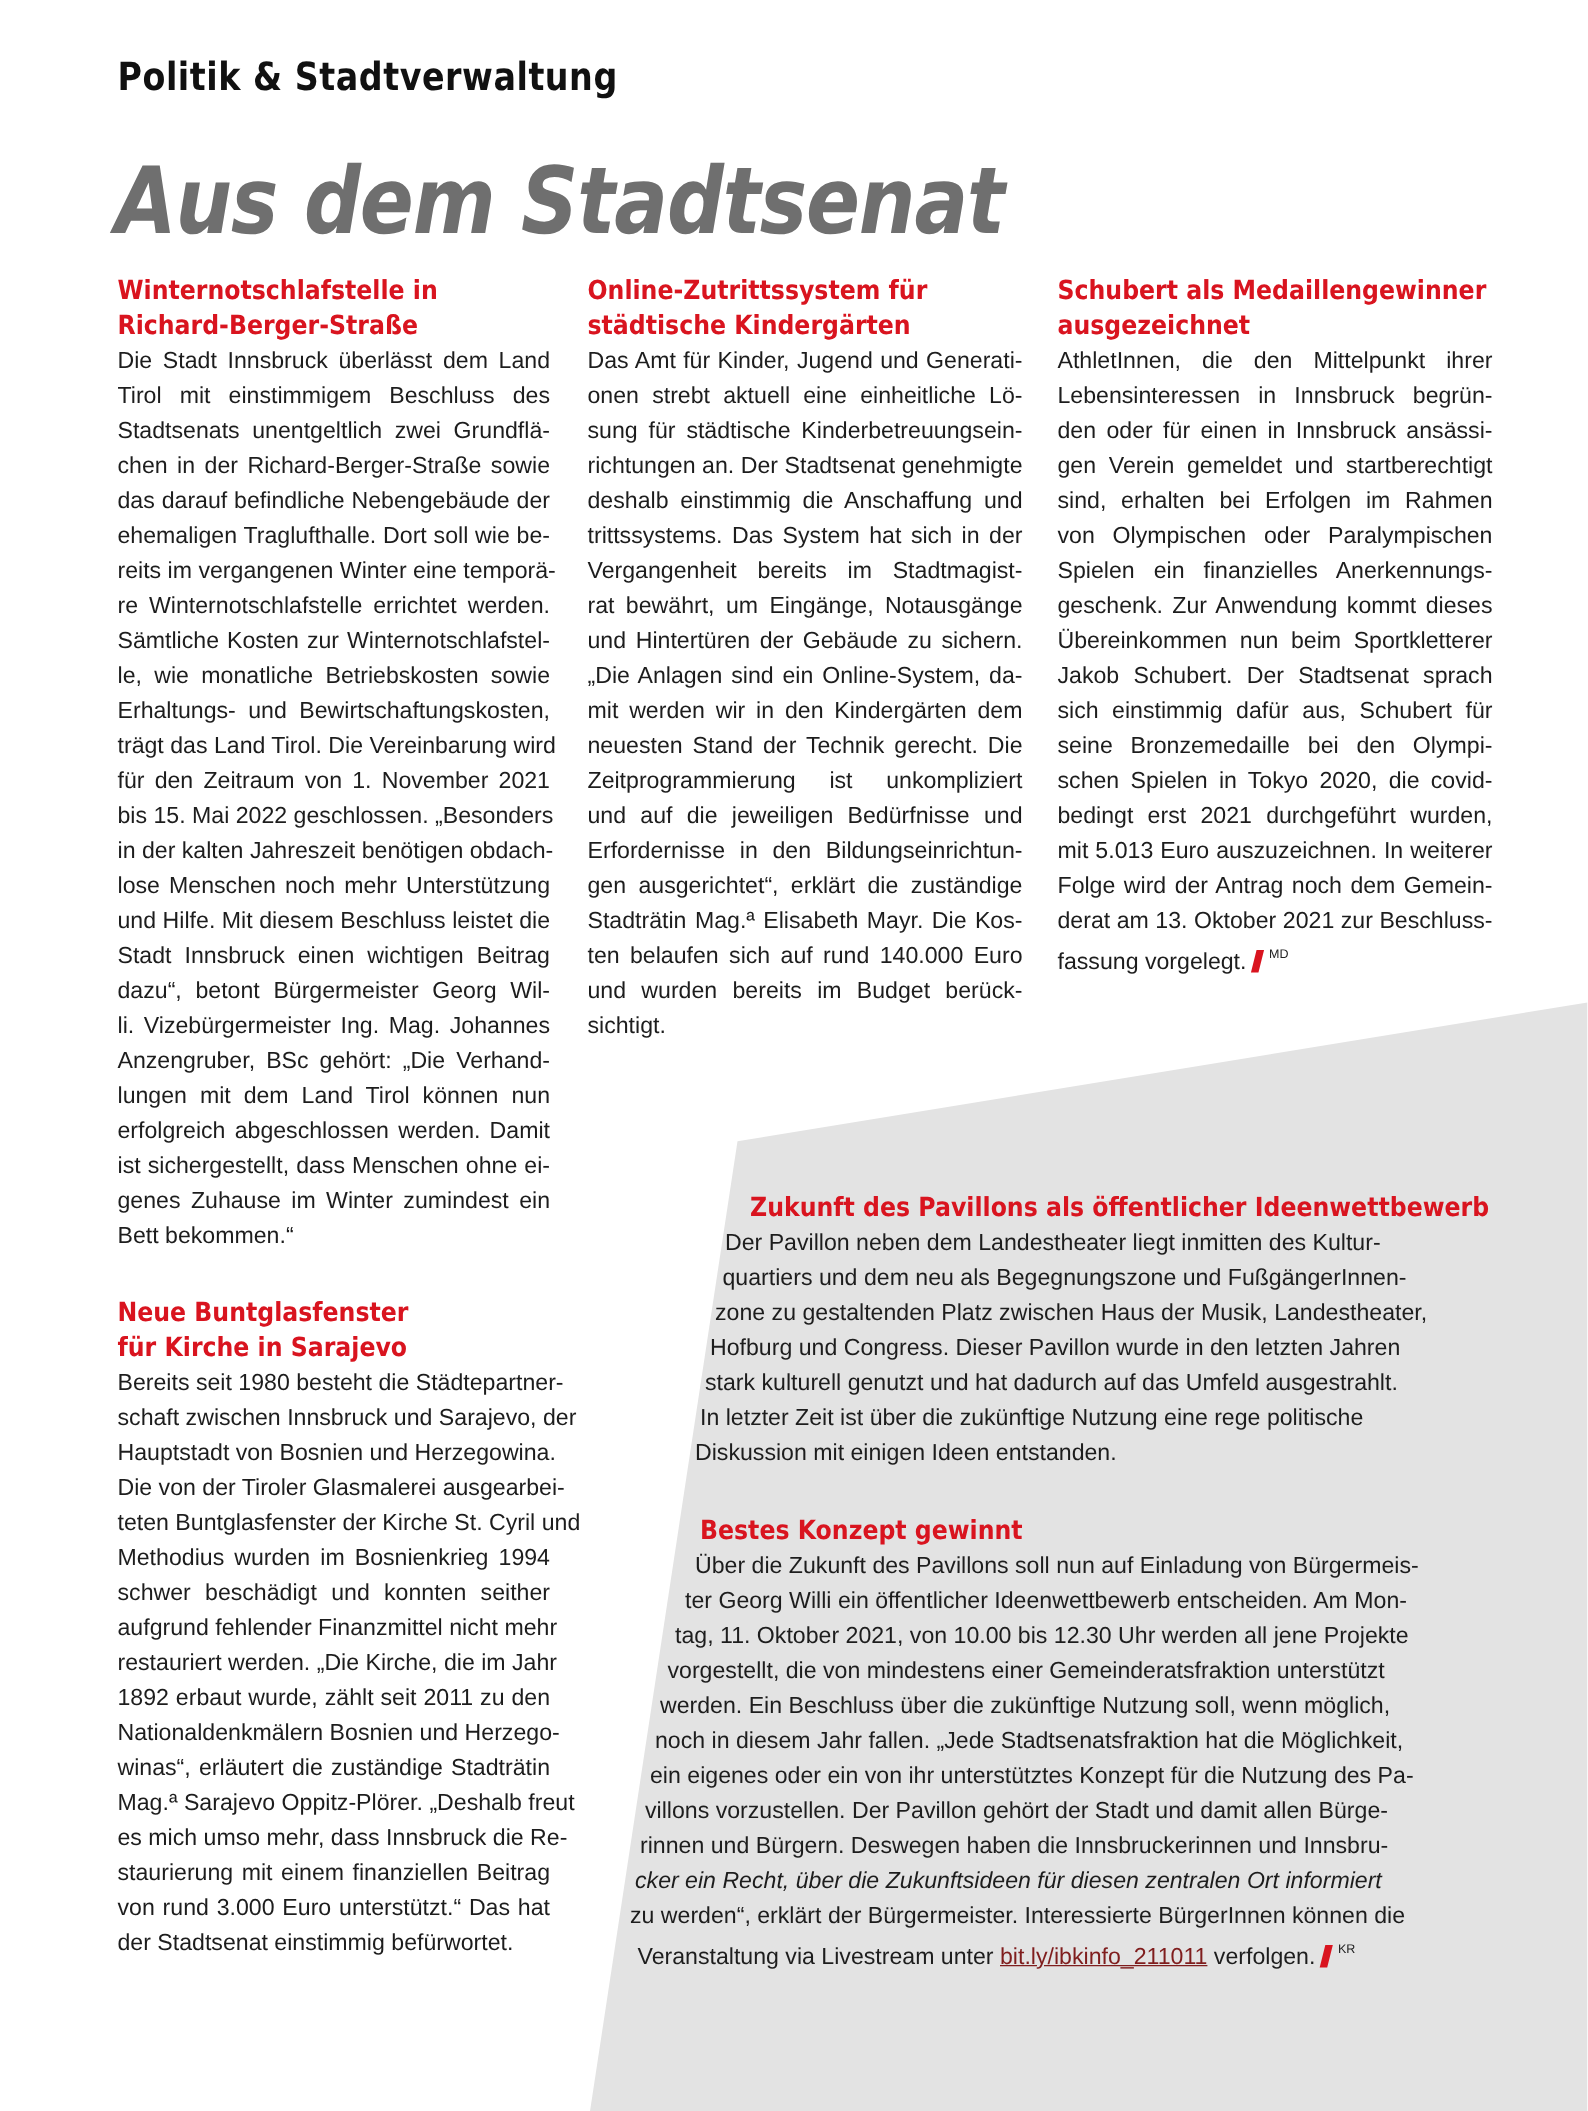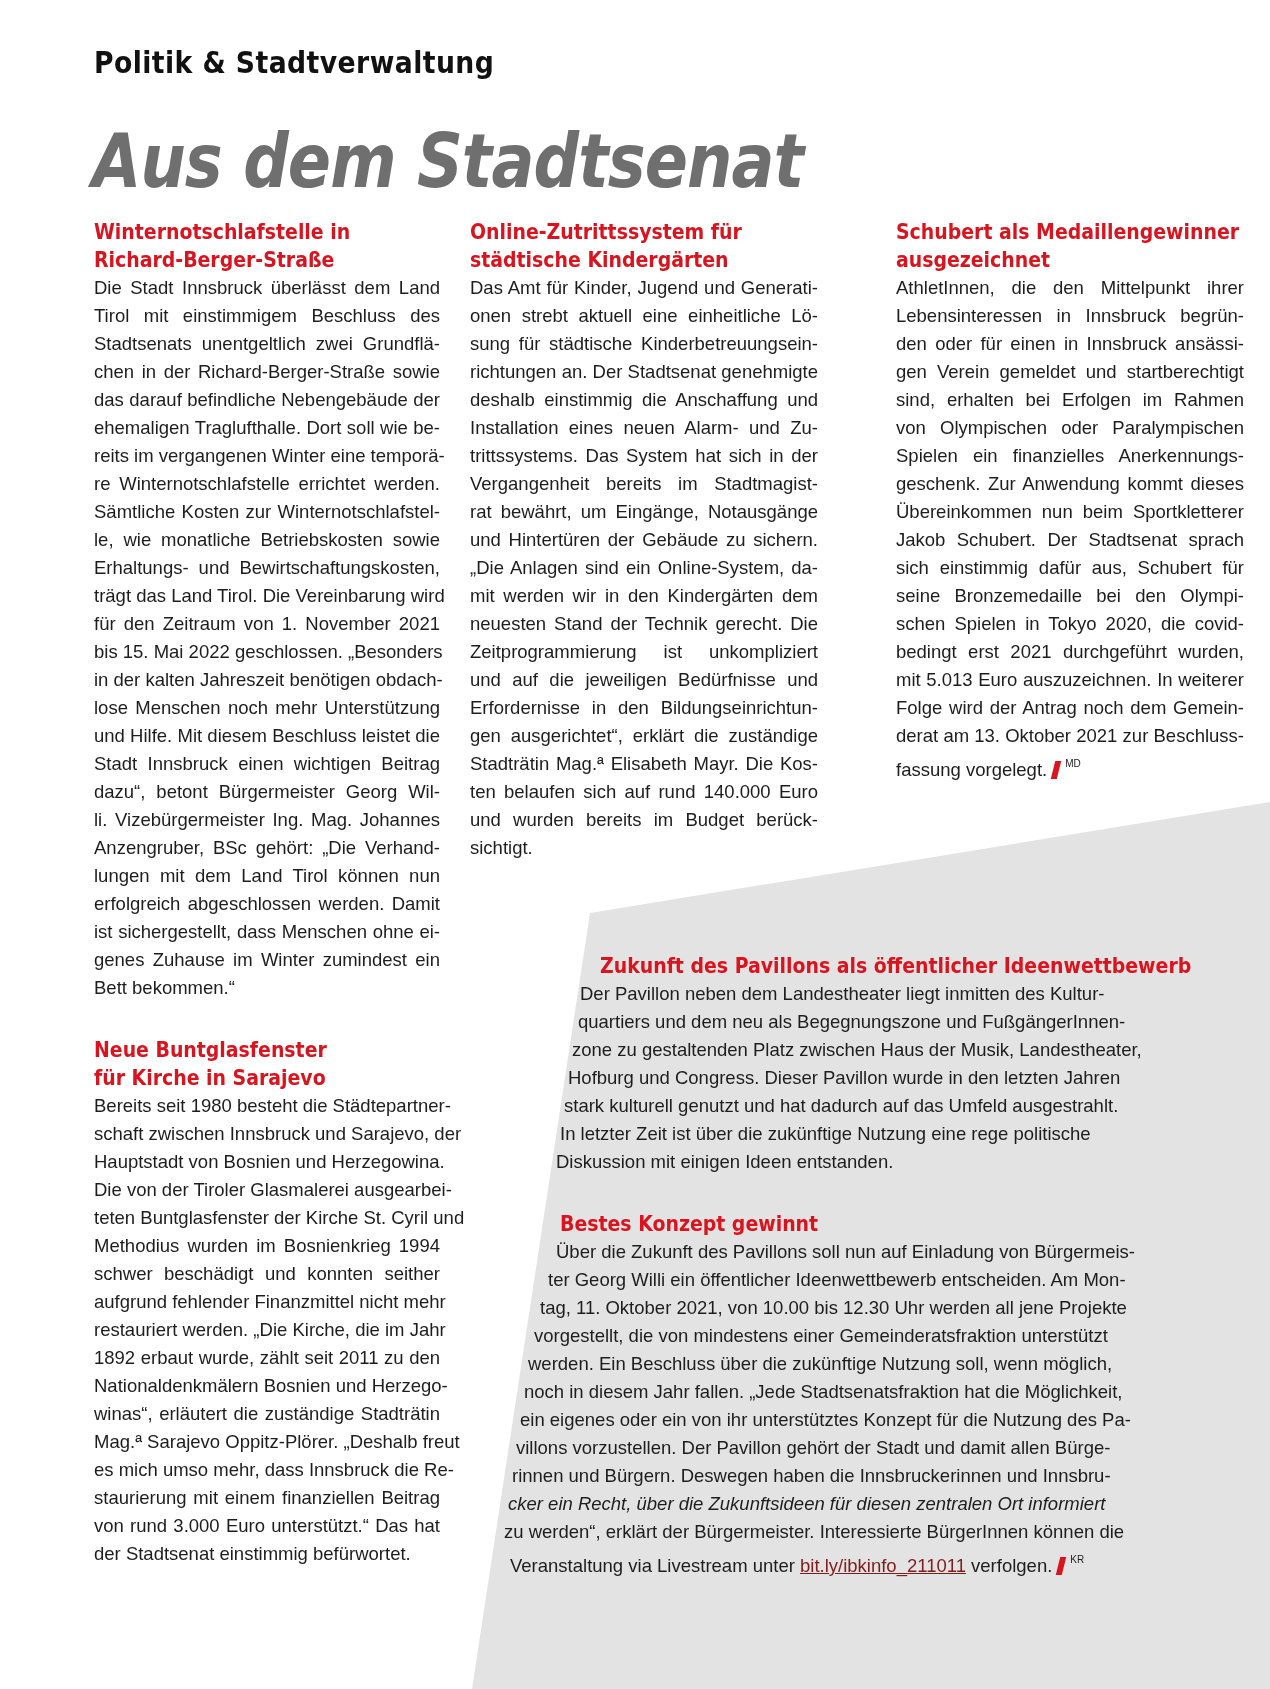--- a/index.html
+++ b/index.html
@@ -33,21 +33,21 @@
   .lines { margin: 0; }
   .line {
     display: block; font-size: 18.5px; line-height: 28px; height: 28px;
     font-family: "Liberation Sans", sans-serif; color: #1d1d1d;
     text-align: justify; text-align-last: justify; white-space: nowrap; overflow: visible;
   }
   .line.last { text-align-last: left; }
   .col1 { left: 94px; top: 218px; width: 346px; }
   .col1b { left: 94px; top: 1036px; width: 346px; }
   .col2 { left: 470px; top: 218px; width: 348px; }
-  .col3 { left: 896px; top: 218px; width: 348px; }
+  .col3 { left: 846px; top: 218px; width: 348px; }
 
   .pav h2 { white-space: nowrap; }
   .pav .line { text-align: right; text-align-last: left; position: relative; }
   .pav1 { left: 600px; top: 952px; width: 620px; }
   .pav2 { left: 560px; top: 1210px; width: 660px; }
 
   .signoff { display: inline-block; vertical-align: baseline; margin-left: 6px; }
   .slash {
     display: inline-block; width: 6px; height: 18px; background: #d9141f;
     transform: skewX(-14deg); vertical-align: -3px;
@@ -138,21 +138,20 @@
   <h2>
     <span>Online-Zutrittssystem für</span><br>
     <span>städtische Kindergärten</span>
   </h2>
   <div class="lines">
       <span class="line"><span>Das Amt für Kinder, Jugend und Generati-</span></span>
       <span class="line"><span>onen strebt aktuell eine einheitliche Lö-</span></span>
       <span class="line"><span>sung für städtische Kinderbetreuungsein-</span></span>
       <span class="line"><span>richtungen an. Der Stadtsenat genehmigte</span></span>
       <span class="line"><span>deshalb einstimmig die Anschaffung und</span></span>
-      <span class="line"><span>Installation eines neuen Alarm- und Zu-</span></span>
       <span class="line"><span>trittssystems. Das System hat sich in der</span></span>
       <span class="line"><span>Vergangenheit bereits im Stadtmagist-</span></span>
       <span class="line"><span>rat bewährt, um Eingänge, Notausgänge</span></span>
       <span class="line"><span>und Hintertüren der Gebäude zu sichern.</span></span>
       <span class="line"><span>„Die Anlagen sind ein Online-System, da-</span></span>
       <span class="line"><span>mit werden wir in den Kindergärten dem</span></span>
       <span class="line"><span>neuesten Stand der Technik gerecht. Die</span></span>
       <span class="line"><span>Zeitprogrammierung ist unkompliziert</span></span>
       <span class="line"><span>und auf die jeweiligen Bedürfnisse und</span></span>
       <span class="line"><span>Erfordernisse in den Bildungseinrichtun-</span></span>

